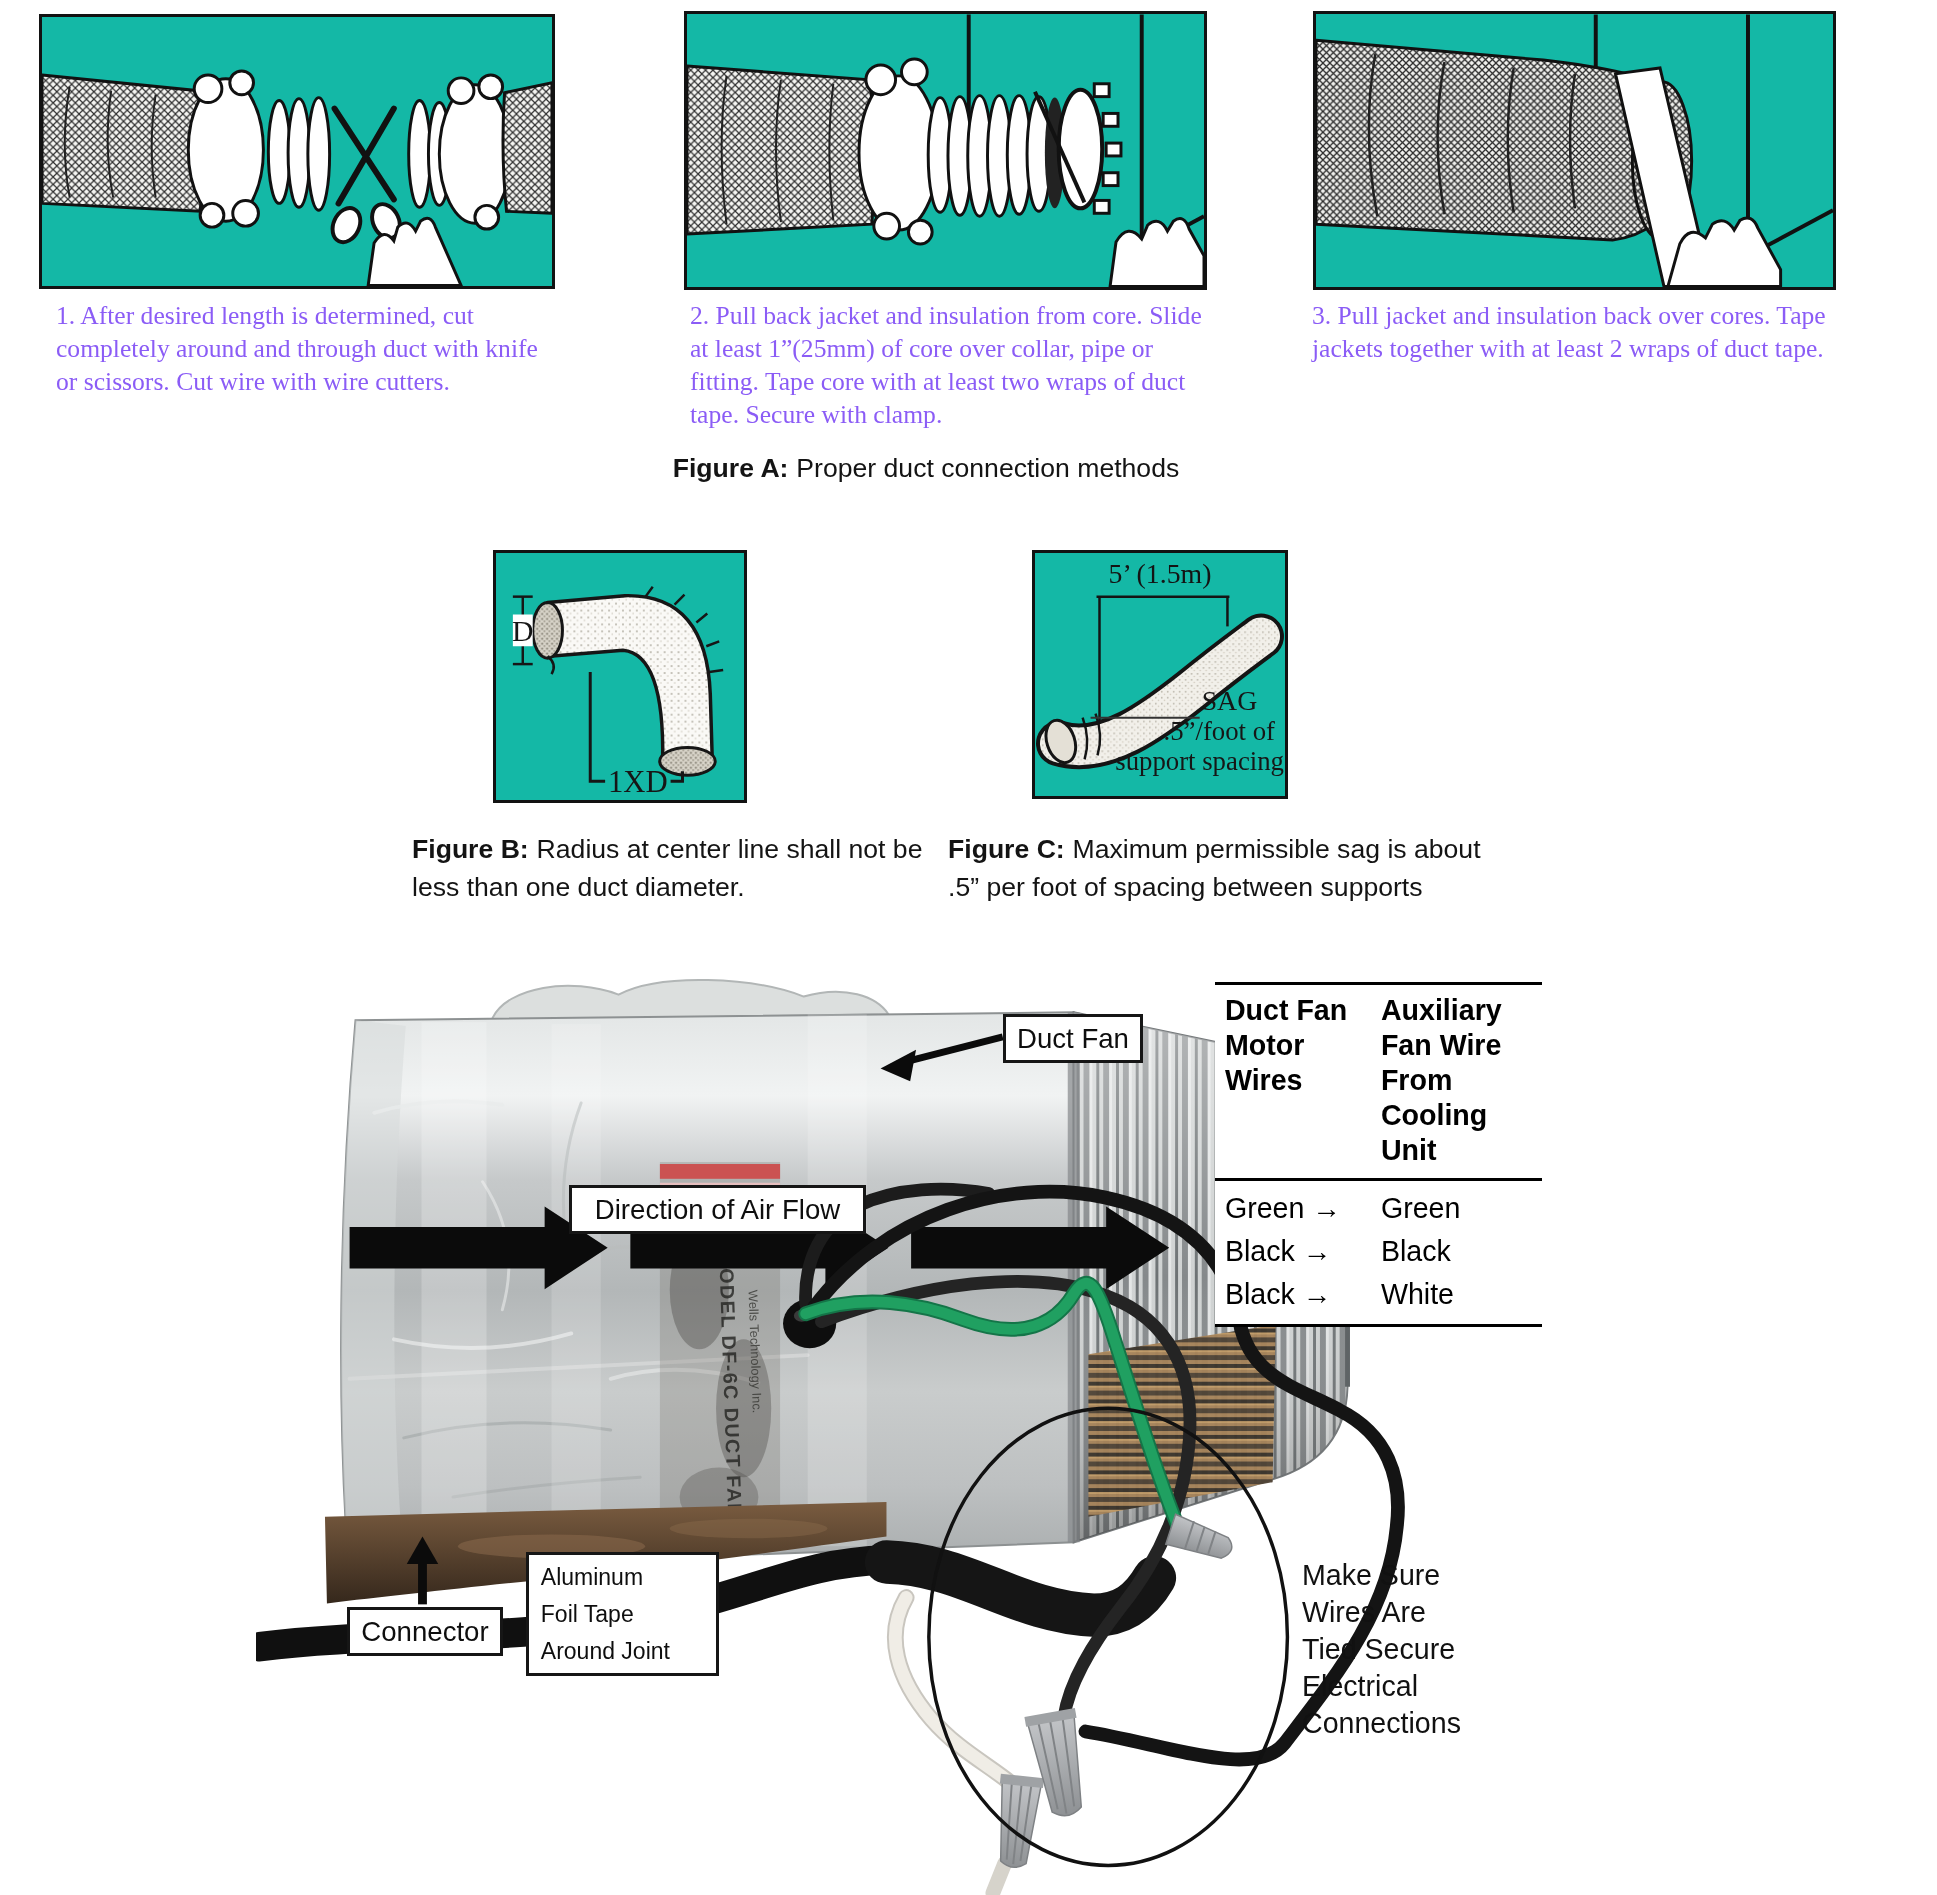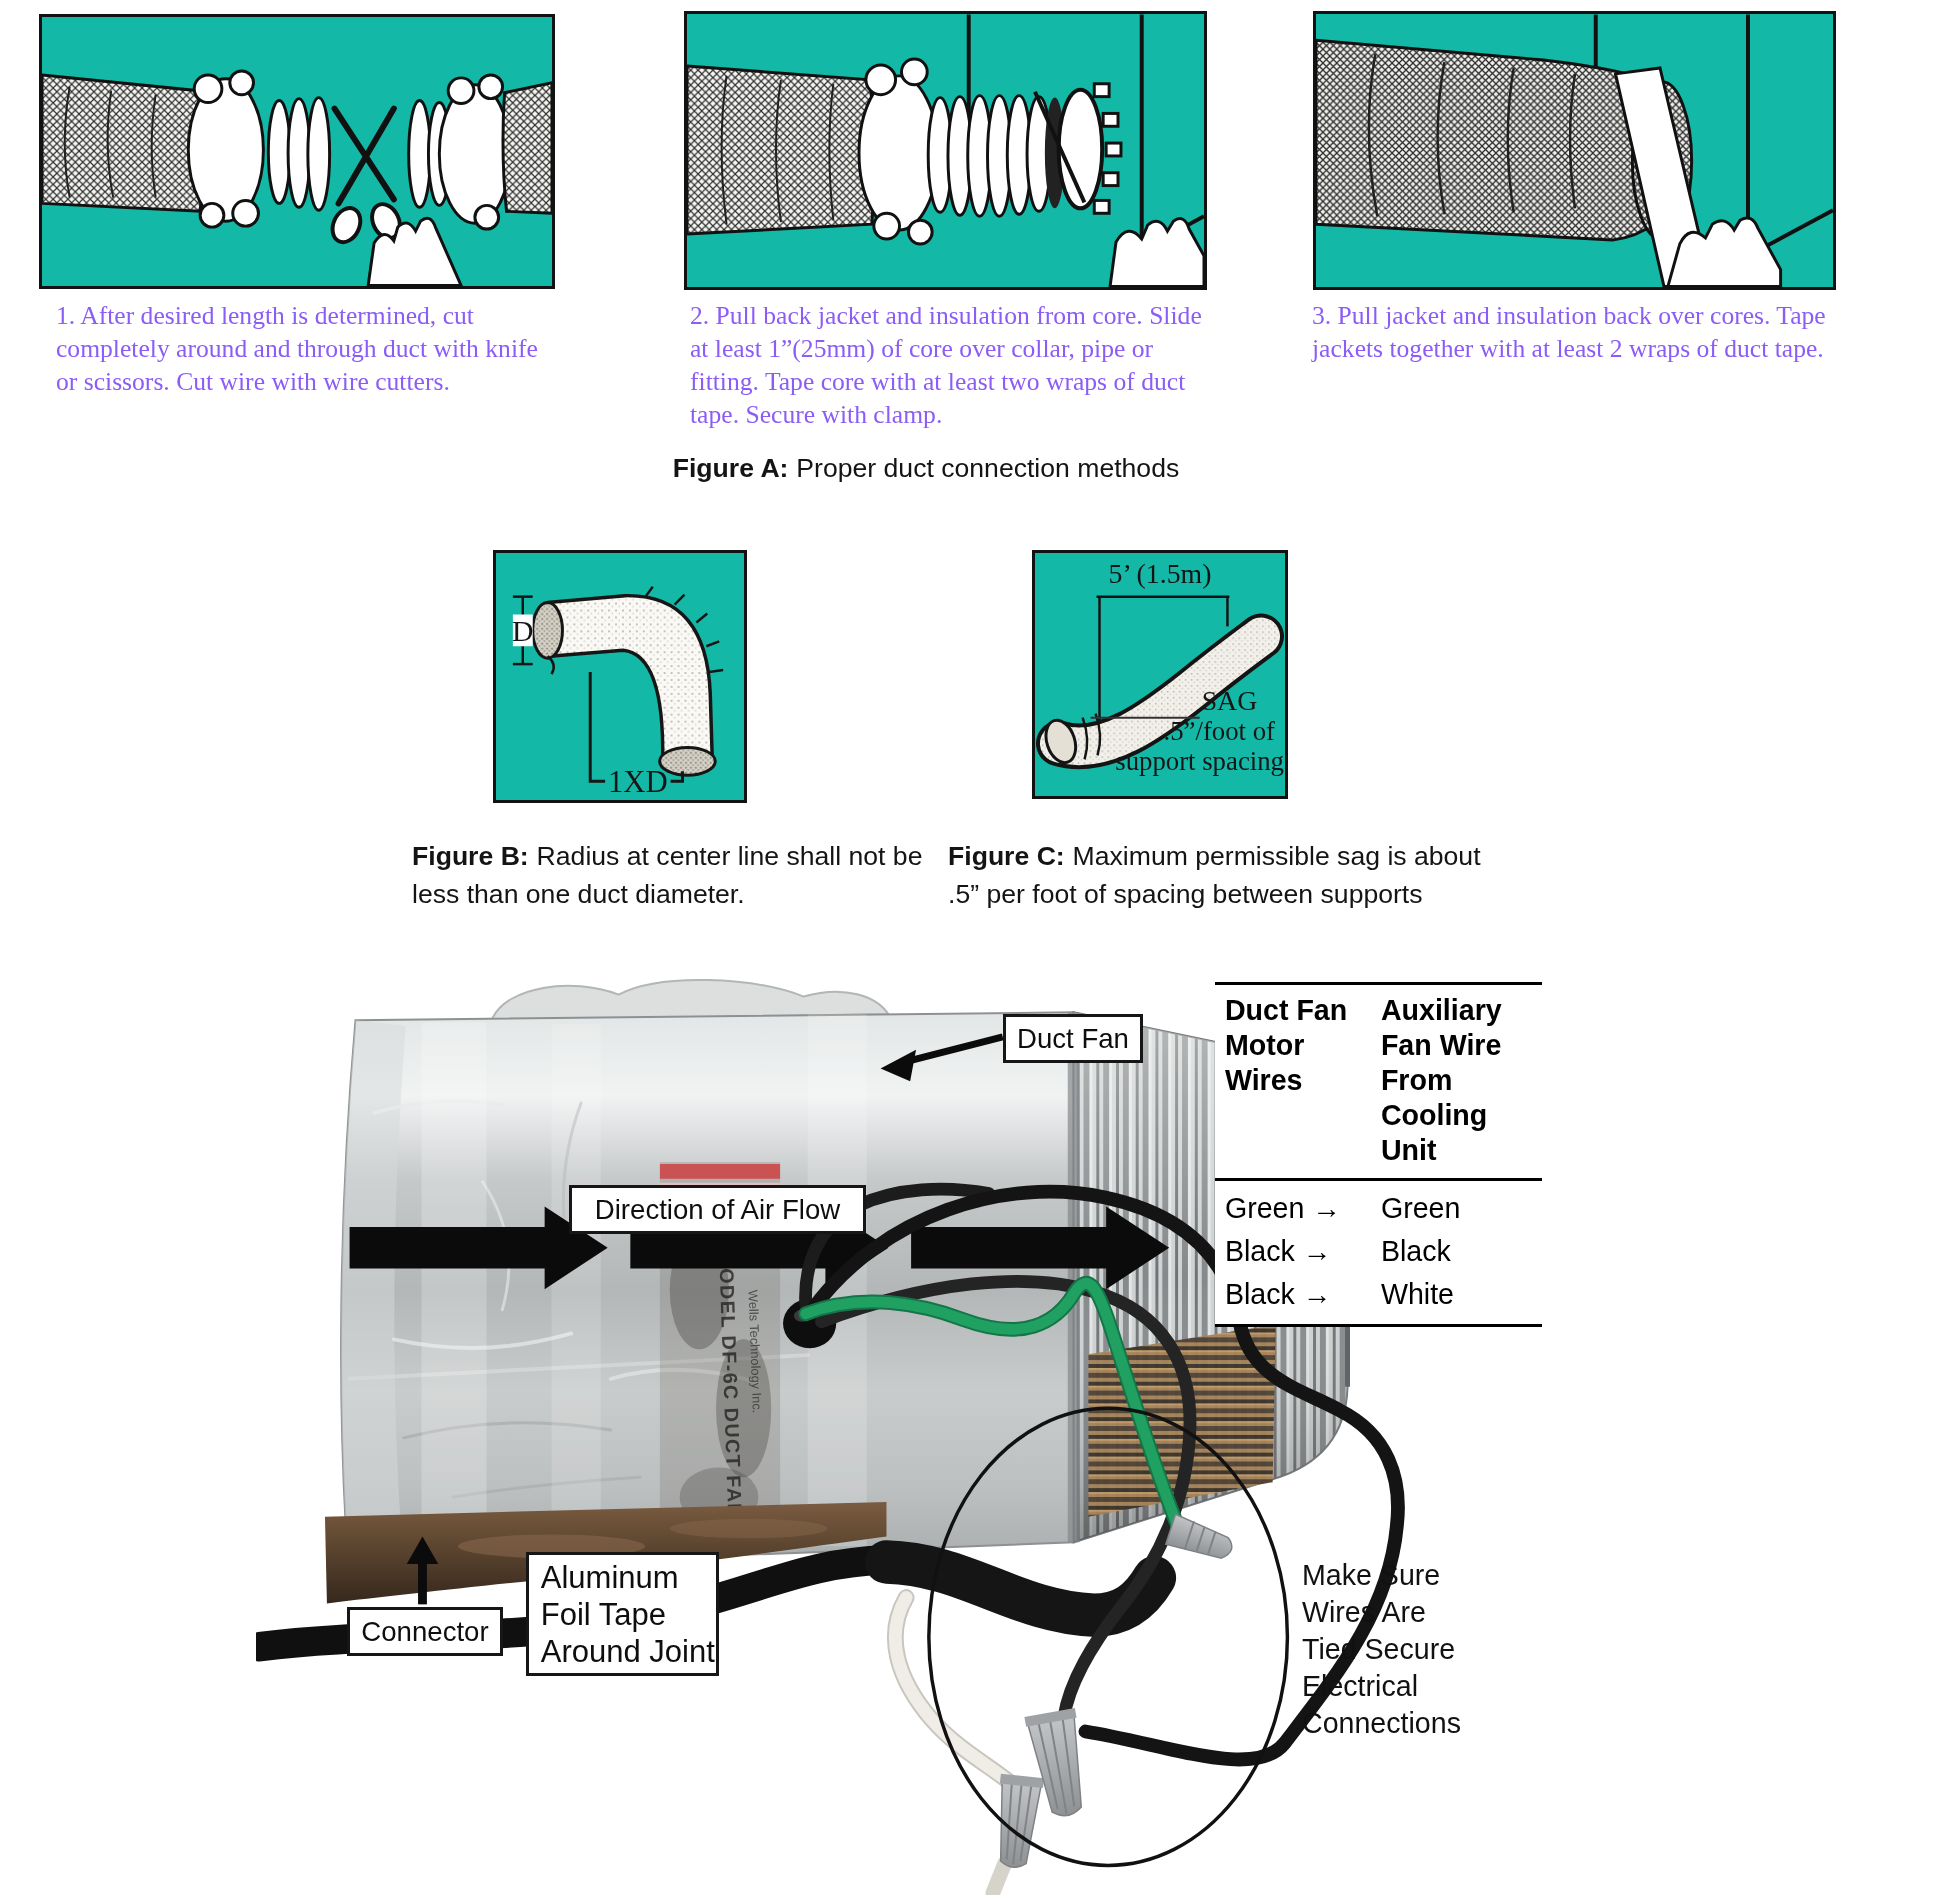--- a/index.html
+++ b/index.html
@@ -1,21 +1,21 @@
 <!DOCTYPE html>
 <html><head>
 <meta charset="utf-8">
 <style>
   html,body{margin:0;padding:0;background:#fff;}
   #page{position:relative;width:1938px;height:1895px;background:#ffffff;overflow:hidden;
         font-family:"Liberation Sans",sans-serif;}
   .panel{position:absolute;border:3.9px solid #121212;background:#14b8a6;box-sizing:border-box;}
   .panel svg{display:block;width:100%;height:100%;}
   .cap{position:absolute;font:25.6px/33px "Liberation Serif",serif;color:#8b5cf6;}
-  .scap{position:absolute;font:26.6px/38px "Liberation Sans",sans-serif;color:#141414;margin-top:7px;}
+  .scap{position:absolute;font:26.6px/38px "Liberation Sans",sans-serif;color:#141414;}
   .caplbl{font-weight:700;margin-right:7.9px;}
   .figacap{position:absolute;left:611px;top:452px;width:630px;text-align:center;
            font:26.6px/33px "Liberation Sans",sans-serif;color:#141414;}
   .label-box{position:absolute;background:#fff;border:3px solid #161616;color:#0e0e0e;
              font:27.6px/33px "Liberation Sans",sans-serif;display:flex;align-items:center;
              justify-content:center;box-sizing:border-box;z-index:6;text-align:left;}
   .pre{white-space:pre-line;}
   #photo-svg{position:absolute;left:256px;top:965px;z-index:2;}
   
   .wtable{position:absolute;left:1215px;top:982px;width:327px;background:#fff;z-index:5;
@@ -329,21 +329,21 @@
       <path d="M-30,-16 L28,-10 Q42,0 28,12 L-30,16 Z" fill="url(#nutG)" stroke="#7e8184" stroke-width="1.5"></path>
       <path d="M-10,-15 L-10,15 M2,-13 L2,13 M14,-12 L14,12" stroke="#808386" stroke-width="2" fill="none"></path>
     </g>
 
     <ellipse cx="865" cy="682" rx="182" ry="232" fill="none" stroke="#111" stroke-width="3.5"></ellipse>
   </svg>
 
   <div class="label-box" style="left:1003px;top:1014px;width:140px;height:49px;">Duct Fan</div>
   <div class="label-box" style="left:569px;top:1185px;width:297px;height:49px;">Direction of Air Flow</div>
   <div class="label-box" style="left:347px;top:1607px;width:156px;height:49px;">Connector</div>
-  <div class="label-box pre" style="left:526px;top:1552px;width:193px;height:124px;justify-content:flex-start;padding-left:11.8px;font-size:31px;line-height:37px;">Aluminum
+  <div class="label-box pre" style="left:526px;top:1552px;width:193px;height:124px;justify-content:flex-start;padding-left:11.8px;font-size:23px;line-height:37px;">Aluminum
 Foil Tape
 Around Joint</div>
 
   <div class="elec">
     <div class="pre blk2">Make Sure
 Wires Are
 Tied Secure</div>
     <div class="pre">Electrical
 Connections</div>
   </div>

